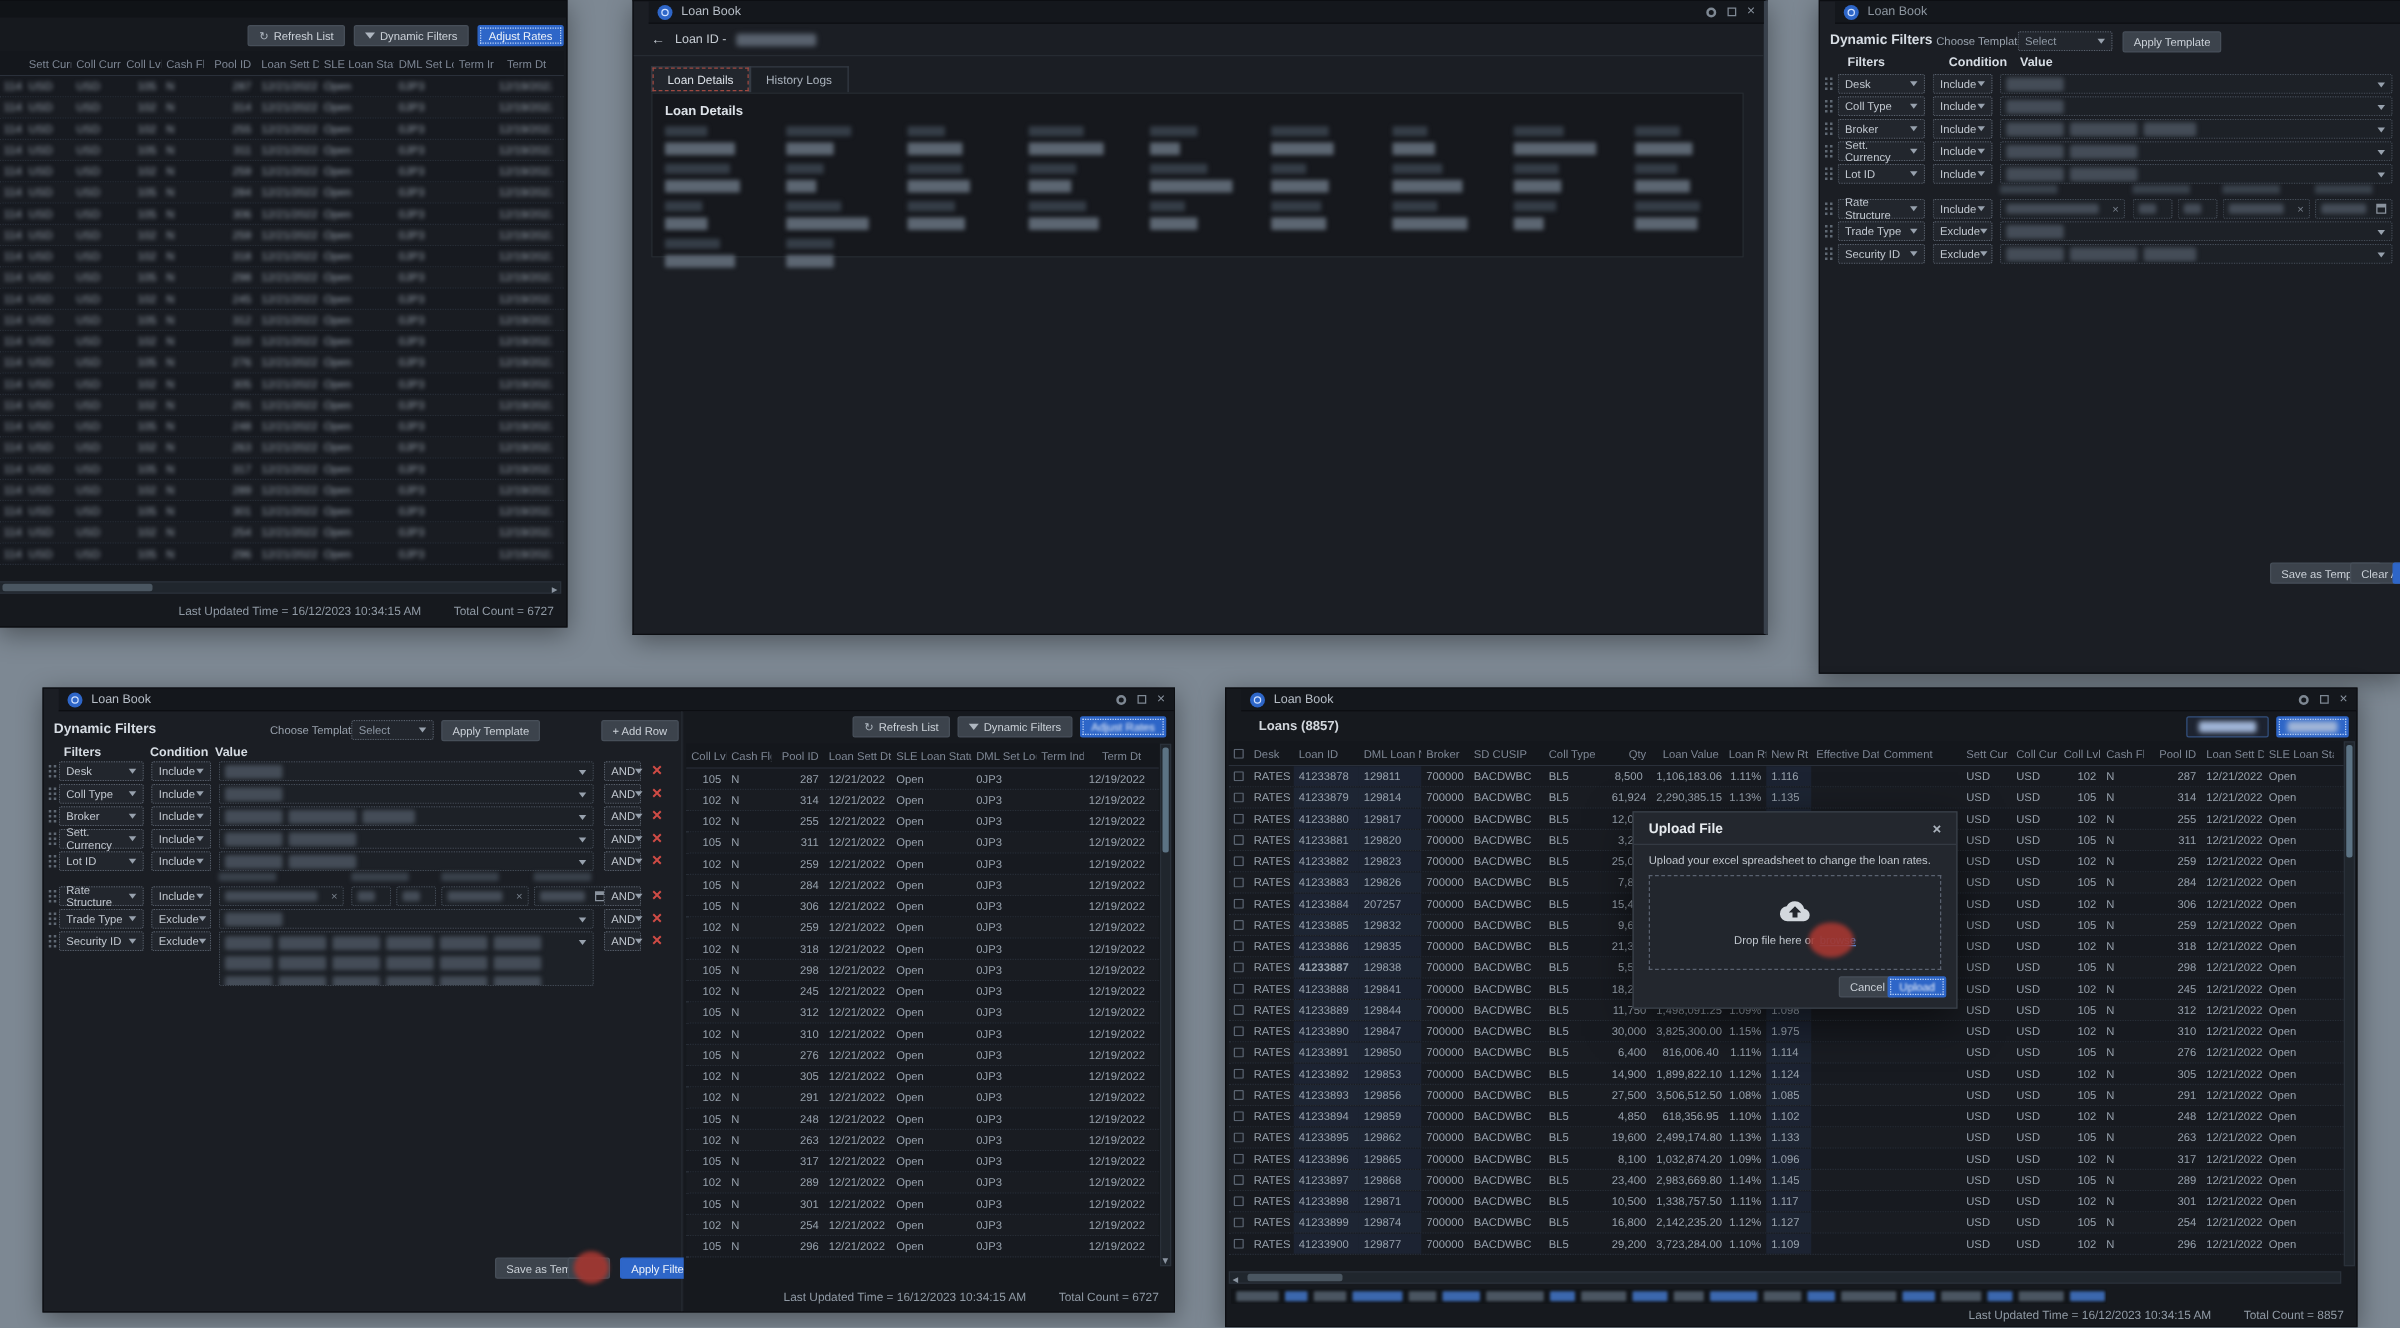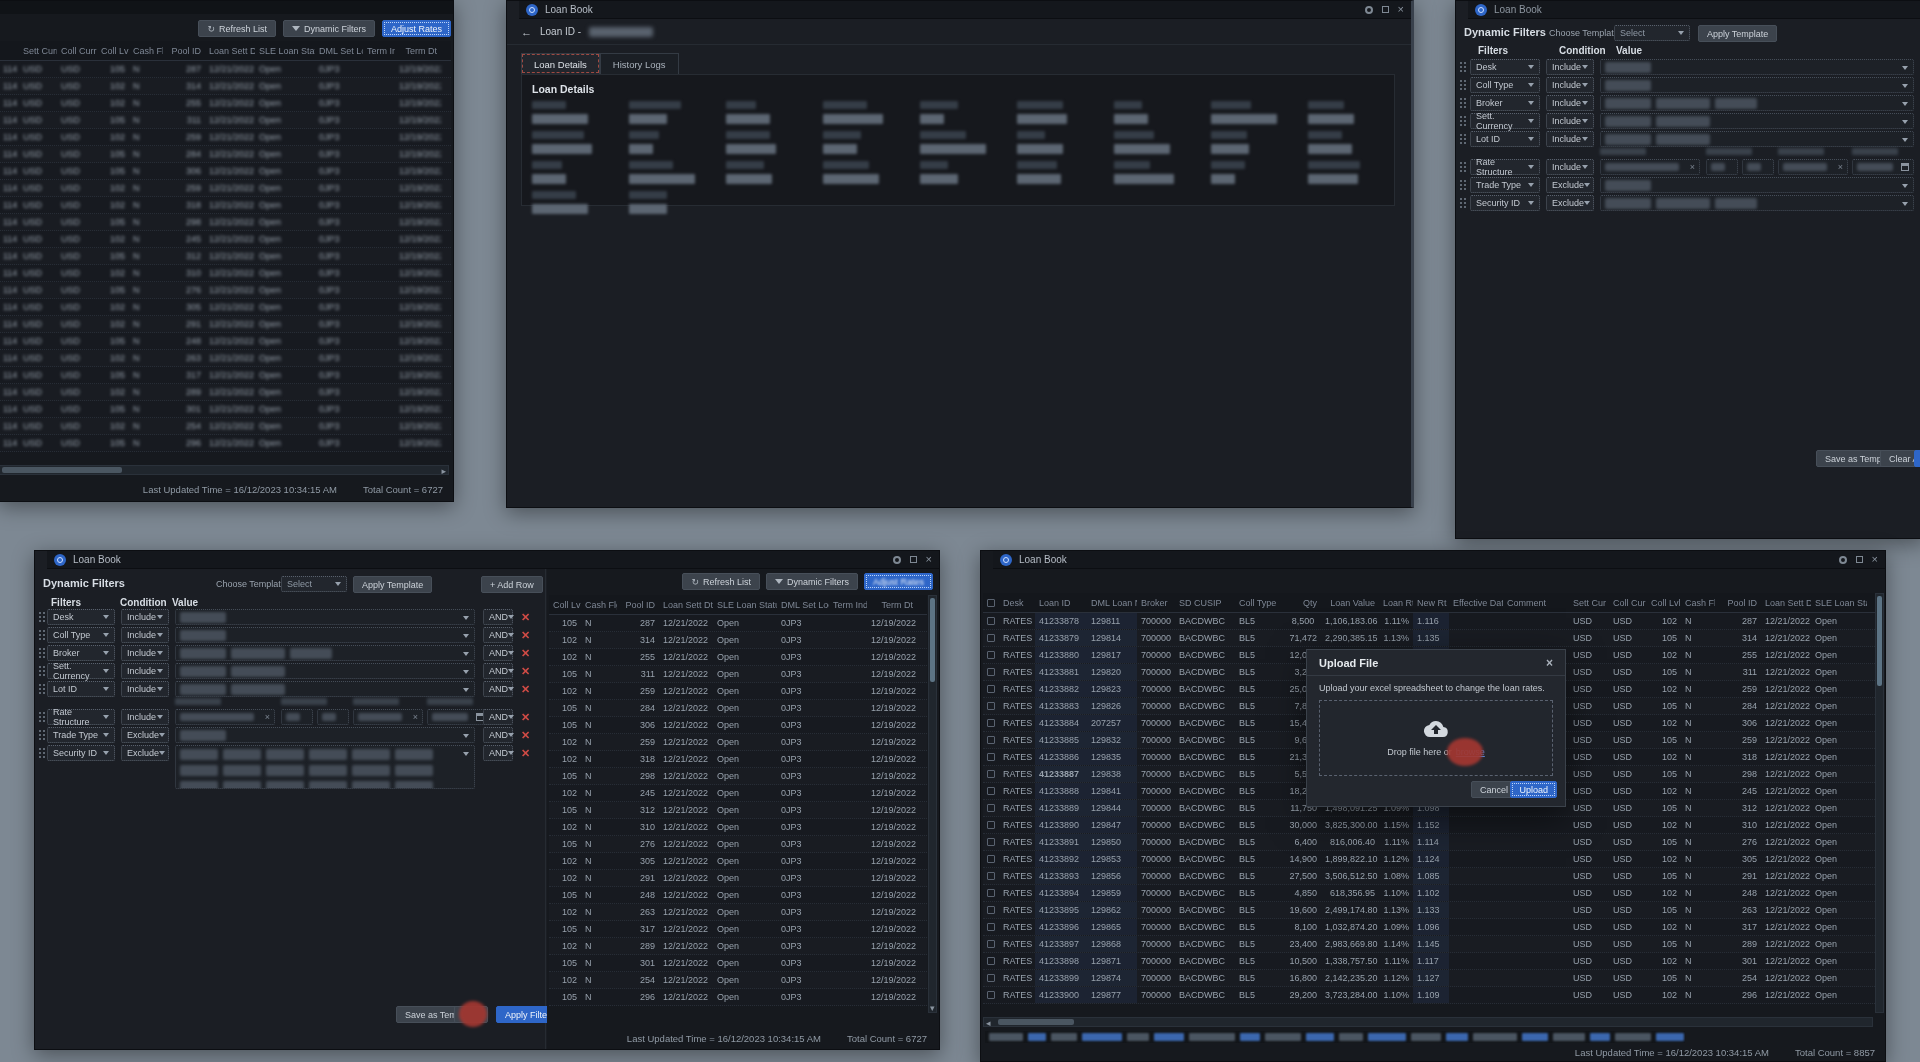--- a/index.html
+++ b/index.html
@@ -1254,20 +1254,31 @@
   <section class="win" style="left:980px; top:550px; width:906px; height:512px; background:#16191e;">
     <div class="titlebar">
       <span class="appicon"></span>
       <span>Loan Book</span>
       <span class="winctl">
         <span class="ic-gear"></span>
         <span class="ic-max"></span>
         <span class="ic-close">×</span>
       </span>
     </div>
+    <div style="position:absolute; left:0; right:0; top:18px; height:24px; display:flex; align-items:center; padding:0 6px 0 26px; color:#d2d7dd; font-size:10.5px; font-weight:bold;">
+      <span style="filter:blur(.6px);">Loans (8857)</span>
+      <div style="margin-left:auto; display:flex; gap:6px;">
+        <div class="btn ghostblue" style="width:66px;">
+            <span class="redact light" style="width:46px;"></span>
+          </div>
+        <div class="btn blue focusdot" style="width:58px;">
+            <span class="redact light" style="width:40px;"></span>
+          </div>
+      </div>
+    </div>
     <div id="p5table" style="position:absolute; left:2px; right:10px; top:42px;">
         <div class="t-head">
           <div class="t-cell" style="width: 16px;">
             <div class="cb"></div>
           </div>
           <div class="t-cell" style="width: 36px; text-align: left;">Desk</div>
           <div class="t-cell" style="width: 52px; text-align: left;">Loan ID</div>
           <div class="t-cell" style="width: 50px; text-align: left;">DML Loan No</div>
           <div class="t-cell" style="width: 38px; text-align: left;">Broker</div>
           <div class="t-cell" style="width: 60px; text-align: left;">SD CUSIP</div>
@@ -1313,21 +1324,21 @@
         <div class="t-row">
           <div class="t-cell" style="width: 16px;">
             <div class="cb"></div>
           </div>
           <div class="t-cell" style="width: 36px; text-align: left;">RATES</div>
           <div class="t-cell tint" style="width: 52px; text-align: left;">41233879</div>
           <div class="t-cell tint" style="width: 50px; text-align: left;">129814</div>
           <div class="t-cell" style="width: 38px; text-align: left;">700000</div>
           <div class="t-cell" style="width: 60px; text-align: left;">BACDWBC</div>
           <div class="t-cell" style="width: 50px; text-align: left;">BL5</div>
-          <div class="t-cell" style="width: 36px; text-align: right;">71,472</div>
+          <div class="t-cell" style="width: 36px; text-align: right;">61,924</div>
           <div class="t-cell" style="width: 58px; text-align: right;">2,290,385.15</div>
           <div class="t-cell" style="width: 34px; text-align: right;">1.13%</div>
           <div class="t-cell tint" style="width: 36px; text-align: right;">1.135</div>
           <div class="t-cell" style="width: 54px; text-align: left;"></div>
           <div class="t-cell" style="width: 66px; text-align: left;"></div>
           <div class="t-cell" style="width: 40px; text-align: left;">USD</div>
           <div class="t-cell" style="width: 38px; text-align: left;">USD</div>
           <div class="t-cell" style="width: 34px; text-align: right;">105</div>
           <div class="t-cell" style="width: 34px; text-align: left;">N</div>
           <div class="t-cell" style="width: 46px; text-align: right;">314</div>
@@ -1580,21 +1591,21 @@
           </div>
           <div class="t-cell" style="width: 36px; text-align: left;">RATES</div>
           <div class="t-cell tint" style="width: 52px; text-align: left;">41233890</div>
           <div class="t-cell tint" style="width: 50px; text-align: left;">129847</div>
           <div class="t-cell" style="width: 38px; text-align: left;">700000</div>
           <div class="t-cell" style="width: 60px; text-align: left;">BACDWBC</div>
           <div class="t-cell" style="width: 50px; text-align: left;">BL5</div>
           <div class="t-cell" style="width: 36px; text-align: right;">30,000</div>
           <div class="t-cell" style="width: 58px; text-align: right;">3,825,300.00</div>
           <div class="t-cell" style="width: 34px; text-align: right;">1.15%</div>
-          <div class="t-cell tint" style="width: 36px; text-align: right;">1.152</div>
+          <div class="t-cell tint" style="width: 36px; text-align: right;">1.975</div>
           <div class="t-cell" style="width: 54px; text-align: left;"></div>
           <div class="t-cell" style="width: 66px; text-align: left;"></div>
           <div class="t-cell" style="width: 40px; text-align: left;">USD</div>
           <div class="t-cell" style="width: 38px; text-align: left;">USD</div>
           <div class="t-cell" style="width: 34px; text-align: right;">102</div>
           <div class="t-cell" style="width: 34px; text-align: left;">N</div>
           <div class="t-cell" style="width: 46px; text-align: right;">310</div>
           <div class="t-cell" style="width: 50px; text-align: left;">12/21/2022</div>
           <div class="t-cell" style="width: 56px; text-align: left;">Open</div>
         </div>

